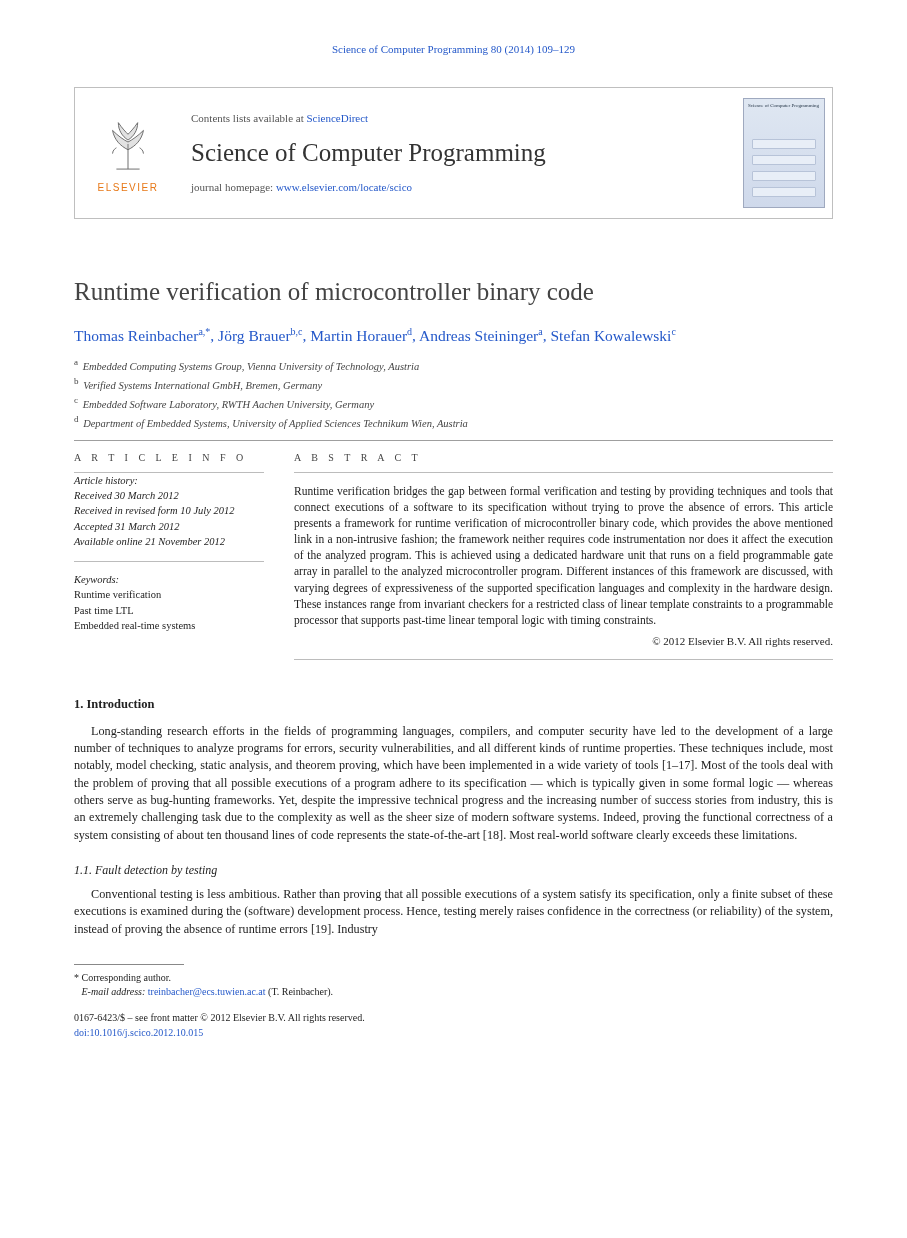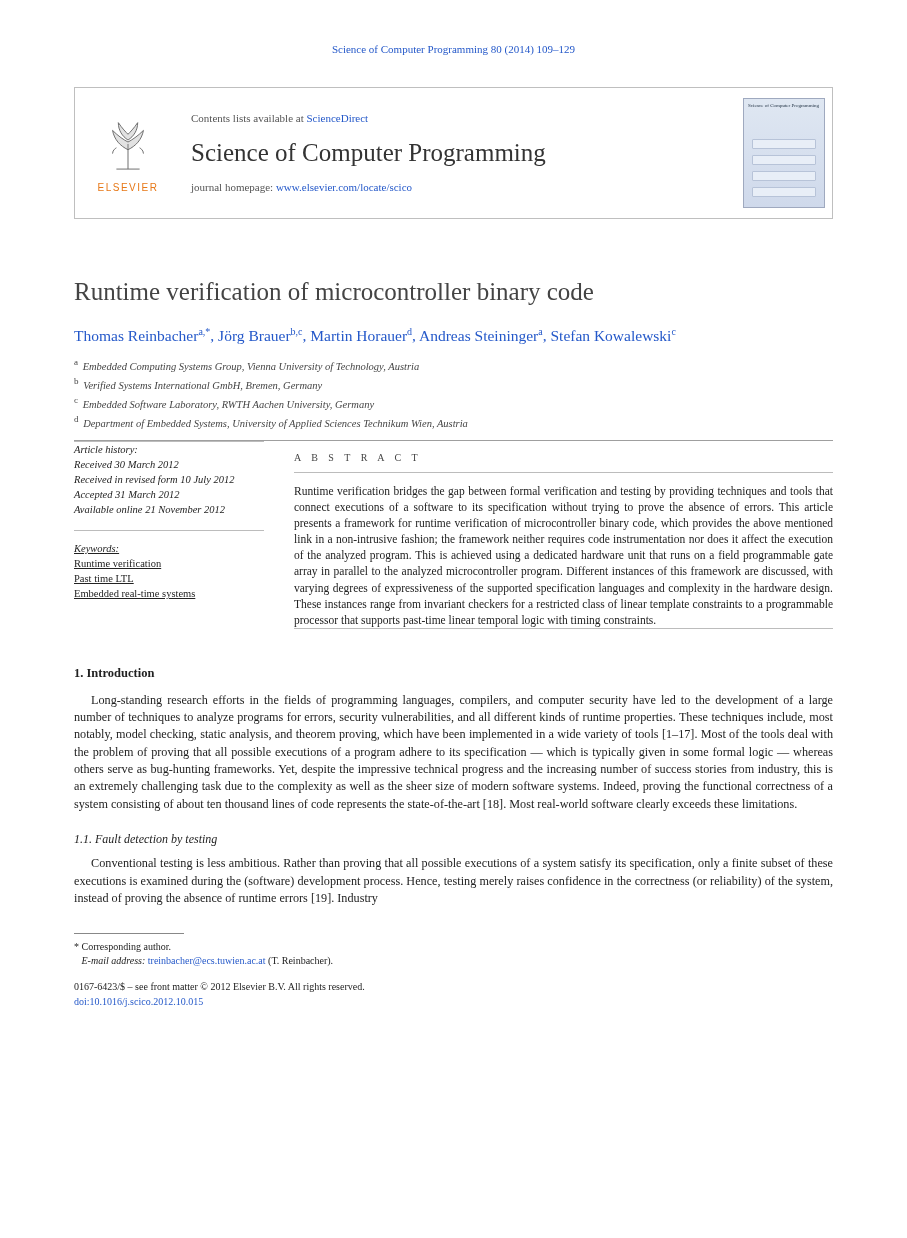--- a/index.html
+++ b/index.html
@@ -135,21 +135,20 @@
     font-size: 10.5px;
     font-style: italic;
     line-height: 1.45;
     padding-bottom: 12px;
   }
   .hist .label { font-style: italic; }
   .kw {
     font-size: 10.5px;
     line-height: 1.45;
     padding-top: 10px;
-    text-decoration: underline;
   }
   .kw .kw-label { font-style: italic; display: block; }
   .abstract {
     font-size: 11.5px;
     text-align: justify;
     line-height: 1.4;
     padding-top: 10px;
   }
   .copyright {
     font-size: 11px;
@@ -248,35 +247,37 @@
     <div><sup>a</sup> Embedded Computing Systems Group, Vienna University of Technology, Austria</div>
     <div><sup>b</sup> Verified Systems International GmbH, Bremen, Germany</div>
     <div><sup>c</sup> Embedded Software Laboratory, RWTH Aachen University, Germany</div>
     <div><sup>d</sup> Department of Embedded Systems, University of Applied Sciences Technikum Wien, Austria</div>
   </div>
 
 <hr class="rule">
 
 <div class="infoabs">
   <div class="leftcol">
+    <div class="blk-head">A R T I C L E   I N F O</div>
     <hr class="thin short">
     <div class="hist">
       <span class="label">Article history:</span><br>
       <span id="hist-lines"><span>Received 30 March 2012</span><br><span>Received in revised form 10 July 2012</span><br><span>Accepted 31 March 2012</span><br><span>Available online 21 November 2012</span></span>
     </div>
     <hr class="thin short">
     <div class="kw">
       <span class="kw-label">Keywords:</span>
       <span id="kw-lines"><span>Runtime verification</span><br><span>Past time LTL</span><br><span>Embedded real-time systems</span></span>
     </div>
   </div>
   <div class="rightcol">
     <div class="blk-head">A B S T R A C T</div>
     <hr class="thin">
     <div class="abstract">Runtime verification bridges the gap between formal verification and testing by providing techniques and tools that connect executions of a software to its specification without trying to prove the absence of errors. This article presents a framework for runtime verification of microcontroller binary code, which provides the above mentioned link in a non-intrusive fashion; the framework neither requires code instrumentation nor does it affect the execution of the analyzed program. This is achieved using a dedicated hardware unit that runs on a field programmable gate array in parallel to the analyzed microcontroller program. Different instances of this framework are discussed, with varying degrees of expressiveness of the supported specification languages and complexity in the hardware design. These instances range from invariant checkers for a restricted class of linear template constraints to a programmable processor that supports past-time linear temporal logic with timing constraints.</div>
+    <div class="copyright">© 2012 Elsevier B.V. All rights reserved.</div>
     <hr class="thin">
   </div>
 </div>
 
 <hr class="rule" style="border:none">
 
 <div class="sec-head">1. Introduction</div>
 <p class="para">Long-standing research efforts in the fields of programming languages, compilers, and computer security have led to the development of a large number of techniques to analyze programs for errors, security vulnerabilities, and all different kinds of runtime properties. These techniques include, most notably, model checking, static analysis, and theorem proving, which have been implemented in a wide variety of tools [1–17]. Most of the tools deal with the problem of proving that all possible executions of a program adhere to its specification — which is typically given in some formal logic — whereas others serve as bug-hunting frameworks. Yet, despite the impressive technical progress and the increasing number of success stories from industry, this is an extremely challenging task due to the complexity as well as the sheer size of modern software systems. Indeed, proving the functional correctness of a system consisting of about ten thousand lines of code represents the state-of-the-art [18]. Most real-world software clearly exceeds these limitations.</p>
 
 <div class="subsec-head">1.1. Fault detection by testing</div>

